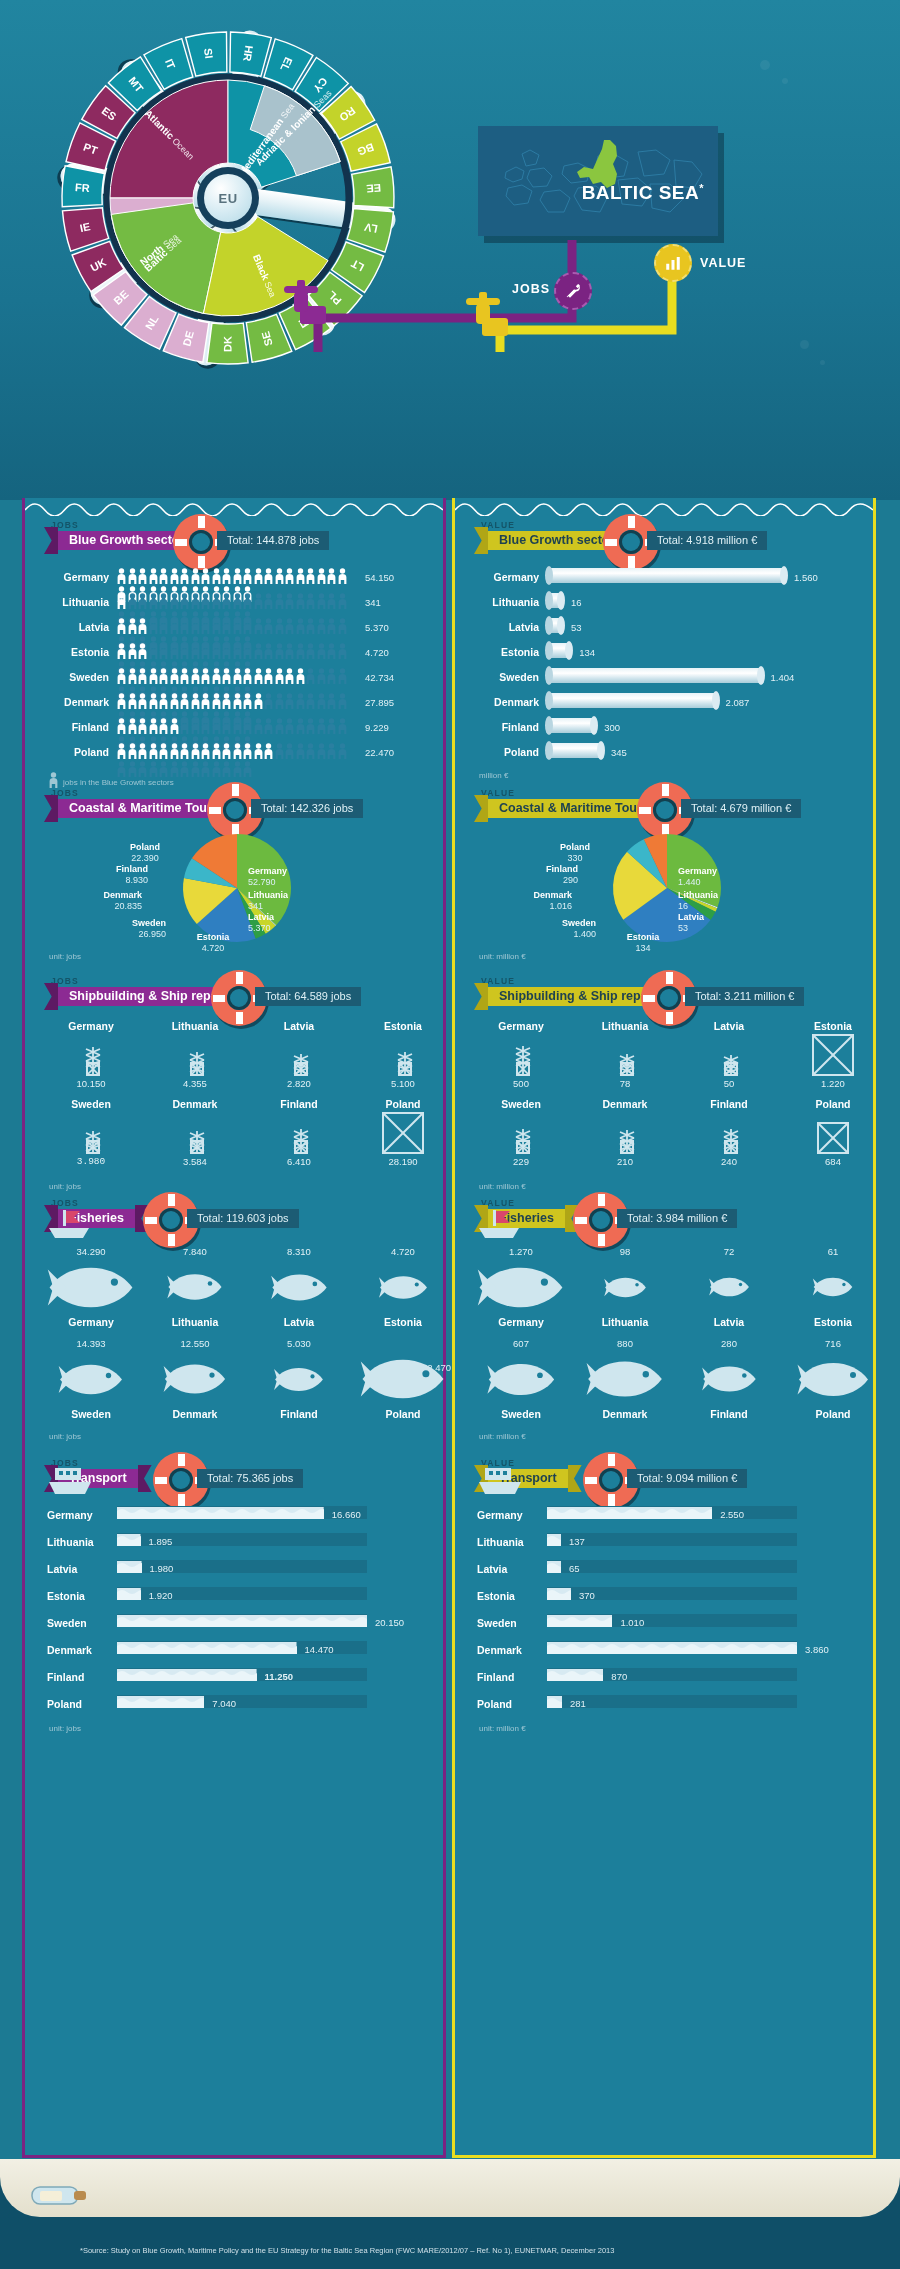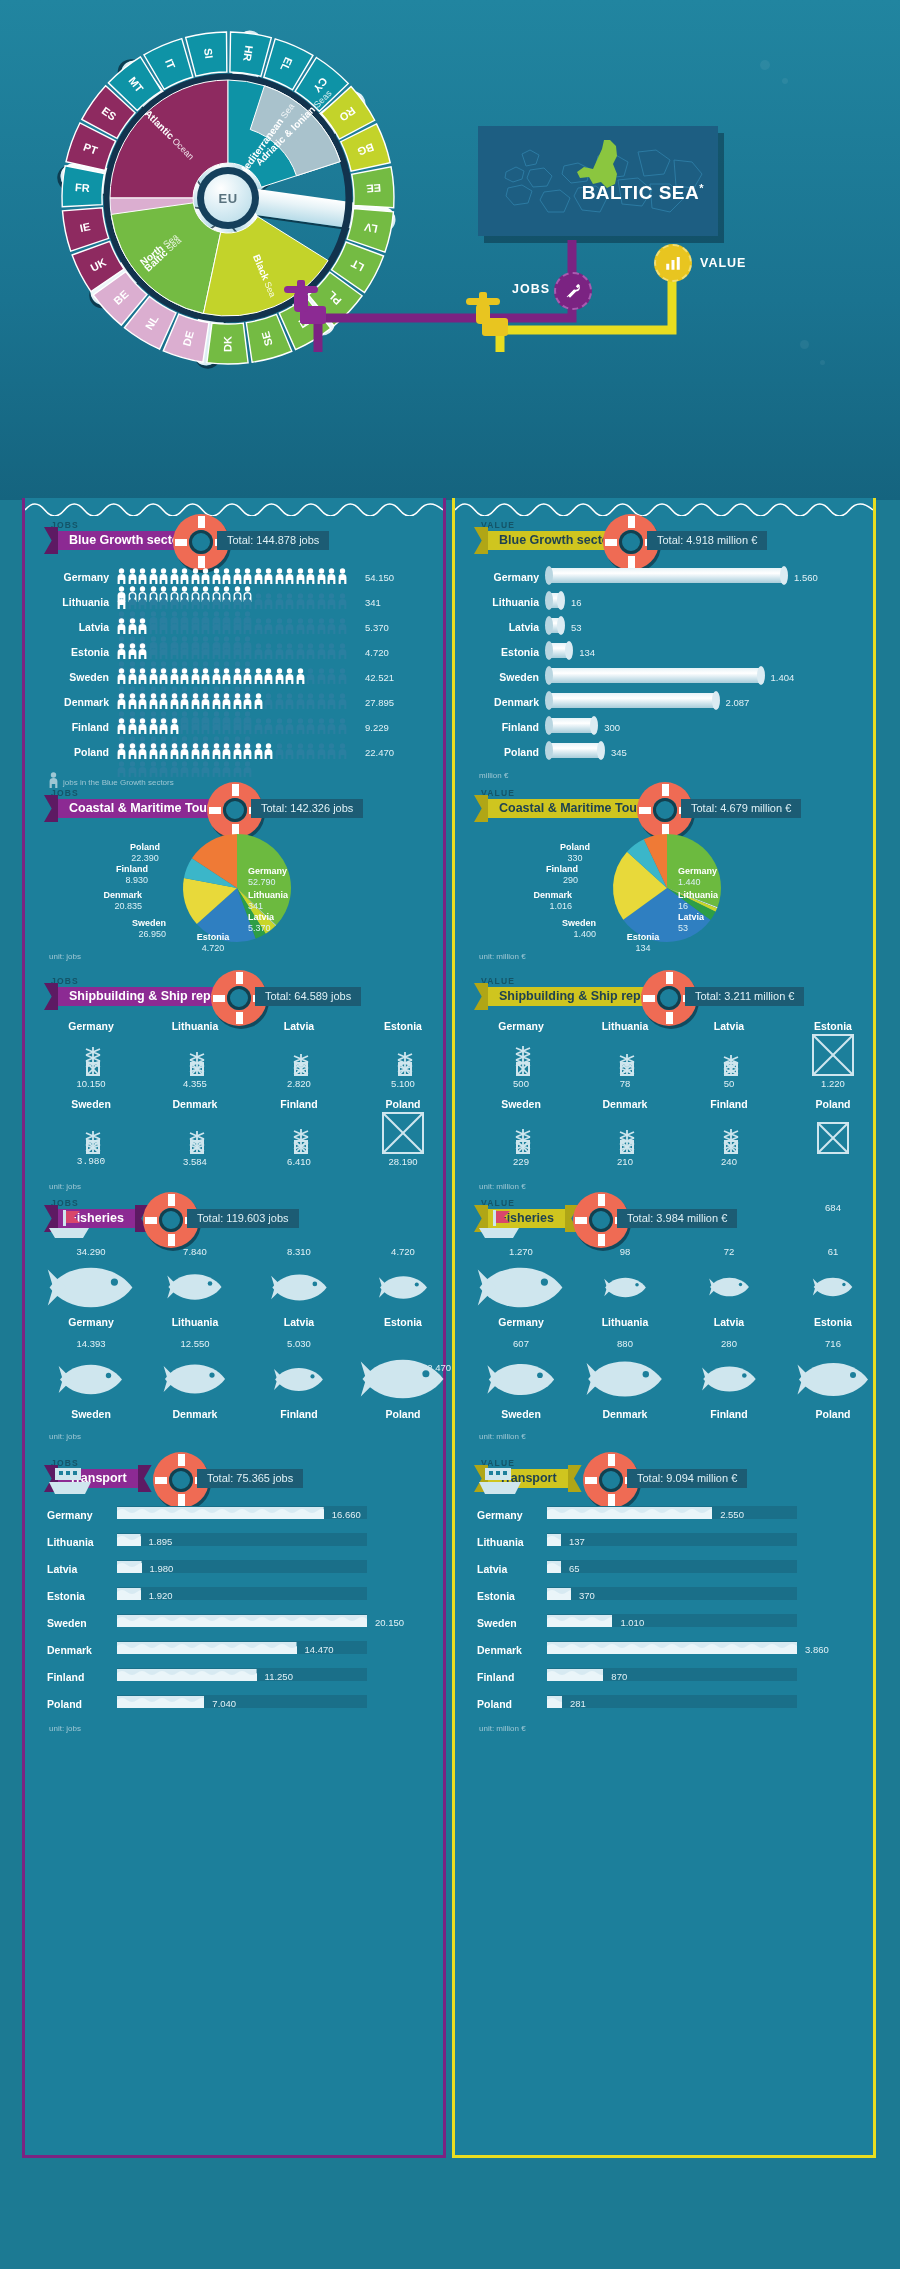--- a/index.html
+++ b/index.html
@@ -804,21 +804,21 @@
             </svg></span><span class="pp"><svg width="9" height="16" viewBox="0 0 9 16">
               <circle cx="4.5" cy="3" r="2.7" fill="#2a7fa0"></circle>
               <path d="M0.6 16V9.2C0.6 7 2.3 6 4.5 6s3.9 1 3.9 3.2V16H6.2v-4H2.8v4z" fill="#2a7fa0"></path>
             </svg></span><span class="pp"><svg width="9" height="16" viewBox="0 0 9 16">
               <circle cx="4.5" cy="3" r="2.7" fill="#2a7fa0"></circle>
               <path d="M0.6 16V9.2C0.6 7 2.3 6 4.5 6s3.9 1 3.9 3.2V16H6.2v-4H2.8v4z" fill="#2a7fa0"></path>
             </svg></span><span class="pp"><svg width="9" height="16" viewBox="0 0 9 16">
               <circle cx="4.5" cy="3" r="2.7" fill="#2a7fa0"></circle>
               <path d="M0.6 16V9.2C0.6 7 2.3 6 4.5 6s3.9 1 3.9 3.2V16H6.2v-4H2.8v4z" fill="#2a7fa0"></path>
             </svg></span></div>
-        <div class="val" style="position:absolute;left:340px;top:174px;">42.521</div>
+        <div class="val" style="position:absolute;left:340px;top:174px;">42.734</div>
         <div class="cty" style="position:absolute;left:22px;top:198px;width:62px;text-align:right;">Denmark</div>
         <div class="picto-row" style="left:92px;top:195px;width:240px;"><span class="pp"><svg width="9" height="16" viewBox="0 0 9 16">
               <circle cx="4.5" cy="3" r="2.7" fill="#ffffff"></circle>
               <path d="M0.6 16V9.2C0.6 7 2.3 6 4.5 6s3.9 1 3.9 3.2V16H6.2v-4H2.8v4z" fill="#ffffff"></path>
             </svg></span><span class="pp"><svg width="9" height="16" viewBox="0 0 9 16">
               <circle cx="4.5" cy="3" r="2.7" fill="#ffffff"></circle>
               <path d="M0.6 16V9.2C0.6 7 2.3 6 4.5 6s3.9 1 3.9 3.2V16H6.2v-4H2.8v4z" fill="#ffffff"></path>
             </svg></span><span class="pp"><svg width="9" height="16" viewBox="0 0 9 16">
               <circle cx="4.5" cy="3" r="2.7" fill="#ffffff"></circle>
               <path d="M0.6 16V9.2C0.6 7 2.3 6 4.5 6s3.9 1 3.9 3.2V16H6.2v-4H2.8v4z" fill="#ffffff"></path>
@@ -1435,21 +1435,21 @@
             <rect width="179.5285359801489" height="13" fill="#d7eaf2"></rect>
             <path d="M0 4 Q5 0 10 4 T20 4 T30 4 T40 4 T50 4 T60 4 T70 4 T80 4 T90 4 T100 4 T110 4 T120 4 T130 4 T140 4 T150 4 T160 4 T170 4 T180 4 T190 4 T200 4 T210 4 T220 4 T230 4 T240 4 T250 4 V13 H0Z" fill="#eaf5f9"></path>
           </svg></div>
         <div class="val" style="position:absolute;left:279.5285359801489px;top:1146px;">14.470</div>
         <div class="cty" style="position:absolute;left:22px;top:1173px;width:62px;text-align:left;">Finland</div>
         <div class="bar-track" style="left:92px;top:1170px;width:250px;"></div>
         <div class="wavebar" style="left:92px;top:1170px;width:139.57816377171218px;"><svg width="139.57816377171218" height="13" preserveAspectRatio="none" viewBox="0 0 139.57816377171218 13">
             <rect width="139.57816377171218" height="13" fill="#d7eaf2"></rect>
             <path d="M0 4 Q5 0 10 4 T20 4 T30 4 T40 4 T50 4 T60 4 T70 4 T80 4 T90 4 T100 4 T110 4 T120 4 T130 4 T140 4 T150 4 T160 4 T170 4 T180 4 T190 4 T200 4 T210 4 T220 4 T230 4 T240 4 T250 4 V13 H0Z" fill="#eaf5f9"></path>
           </svg></div>
-        <div class="val" style="position:absolute;left:239.57816377171218px;top:1173px;">11.250</div>
+        <div class="val" style="position:absolute;left:239.57816377171218px;top:1173px;font-weight:bold;">11.250</div>
         <div class="cty" style="position:absolute;left:22px;top:1200px;width:62px;text-align:left;">Poland</div>
         <div class="bar-track" style="left:92px;top:1197px;width:250px;"></div>
         <div class="wavebar" style="left:92px;top:1197px;width:87.34491315136476px;"><svg width="87.34491315136476" height="13" preserveAspectRatio="none" viewBox="0 0 87.34491315136476 13">
             <rect width="87.34491315136476" height="13" fill="#d7eaf2"></rect>
             <path d="M0 4 Q5 0 10 4 T20 4 T30 4 T40 4 T50 4 T60 4 T70 4 T80 4 T90 4 T100 4 T110 4 T120 4 T130 4 T140 4 T150 4 T160 4 T170 4 T180 4 T190 4 T200 4 T210 4 T220 4 T230 4 T240 4 T250 4 V13 H0Z" fill="#eaf5f9"></path>
           </svg></div>
         <div class="val" style="position:absolute;left:187.34491315136478px;top:1200px;">7.040</div>
         <div class="unit" style="position:absolute;left:24px;top:1226px;">unit: jobs</div>
         <div style="position:absolute;left:22px;top:708px;"><svg width="44" height="34" viewBox="0 0 44 34">
             <rect x="16" y="4" width="3" height="16" fill="#cfe6ee"></rect>
@@ -1651,21 +1651,21 @@
         <div class="val" style="position:absolute;left:226px;top:658px;width:96px;text-align:center;">240</div>
         <div class="cty" style="position:absolute;left:330px;top:600px;width:96px;text-align:center;">Poland</div>
         <div style="position:absolute;left:330px;top:614px;width:96px;height:42px;display:flex;align-items:flex-end;justify-content:center;">
           <div style="width:32px;height:32px;border:2px solid #cfe6ee;position:relative">
             <svg width="32" height="32" style="position:absolute;left:-2px;top:-2px">
               <line x1="0" y1="0" x2="32" y2="32" stroke="#cfe6ee" stroke-width="2"></line>
               <line x1="32" y1="0" x2="0" y2="32" stroke="#cfe6ee" stroke-width="2"></line>
             </svg>
           </div>
         </div>
-        <div class="val" style="position:absolute;left:330px;top:658px;width:96px;text-align:center;margin-top:46px;">684</div>
+        <div class="val" style="position:absolute;left:330px;top:658px;width:96px;text-align:center;">684</div>
         <div class="unit" style="position:absolute;left:24px;top:684px;">unit: million €</div>
         <div class="sec-kicker" style="position:absolute;left:26px;top:700px;">VALUE</div>
         <div class="ribbon y" style="position:absolute;left:32px;top:711px;">Fisheries</div>
         <div class="lifering" style="left:118px;top:694px;">
           <i></i>
           <i class="b"></i>
           <i class="l"></i>
           <i class="r"></i>
         </div>
         <div class="total-box" style="left:162px;top:711px;">Total: 3.984 million €</div>
@@ -1816,14 +1816,23 @@
         <div style="position:absolute;left:22px;top:966px;"><svg width="46" height="34" viewBox="0 0 46 34">
             <rect x="8" y="4" width="26" height="12" fill="#cfe6ee"></rect>
             <rect x="12" y="7" width="4" height="4" fill="#1c7f9b"></rect>
             <rect x="19" y="7" width="4" height="4" fill="#1c7f9b"></rect>
             <rect x="26" y="7" width="4" height="4" fill="#1c7f9b"></rect>
             <path d="M2 18 h42 l-6 12 H8z" fill="#cfe6ee"></path>
           </svg></div>
       </div>
   </div>
 
+  <div class="footer">
+    <div class="footer-strip"></div>
+    <svg style="position:absolute;left:24px;top:12px;" width="70" height="44" viewBox="0 0 70 44">
+      <rect x="8" y="16" width="46" height="17" rx="8" fill="#cfe6ee" stroke="#7fa9b8" stroke-width="1.5"></rect>
+      <rect x="50" y="20" width="12" height="9" rx="3" fill="#b98b4e"></rect>
+      <rect x="16" y="20" width="22" height="10" rx="2" fill="#f5efd8"></rect>
+    </svg>
+    <div class="source">*Source: Study on Blue Growth, Maritime Policy and the EU Strategy for the Baltic Sea Region (FWC MARE/2012/07 – Ref. No 1), EUNETMAR, December 2013</div>
+  </div>
 
 </div>
 
 </body></html>

